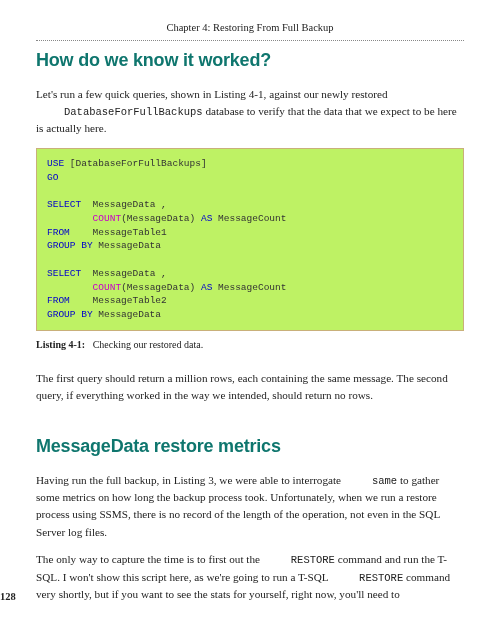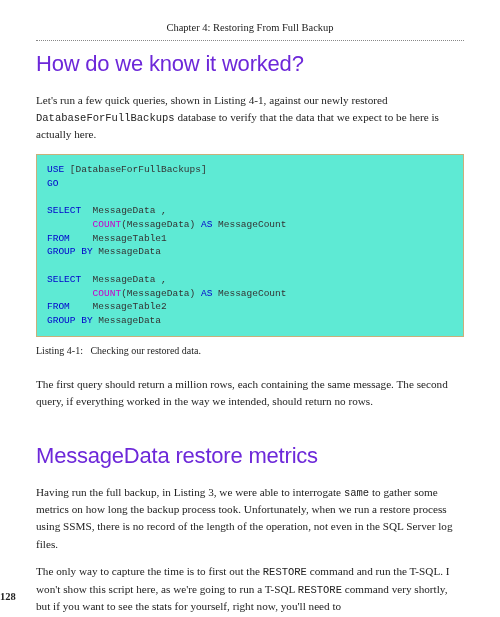--- a/index.html
+++ b/index.html
@@ -16,51 +16,51 @@
     }
     .chapter-header {
       text-align: center;
       font-size: 10.5px;
       padding-bottom: 4px;
       border-bottom: 1px dotted #888;
       margin-bottom: 6px;
     }
     h2.section {
       font-family: 'Segoe UI', 'Helvetica Neue', Arial, sans-serif;
-      font-weight: 400;
-      font-size: 22px;
-      color: #6d28d9;
+      font-weight: 700;
+      font-size: 18px;
+      color: #0f766e;
       margin-bottom: 12px;
       letter-spacing: -0.2px;
     }
     p.body {
       font-size: 11.2px;
       line-height: 1.55;
       margin-bottom: 10px;
       color: #222;
     }
-    .mono { font-family: 'Courier New', Courier, monospace; font-size: 10.5px; }
+    .mono { font-family: 'Courier New', Courier, monospace; font-size: 10.5px; margin-left: 28px; }
     .code-block {
       border: 1px solid #c9b07a;
-      background: #5eead4;
+      background: #bef264;
       padding: 8px 10px;
       font-family: 'Courier New', Courier, monospace;
       font-size: 9.5px;
       line-height: 1.45;
       white-space: pre;
       margin-bottom: 6px;
       color: #333;
     }
     .kw { color: #0000cc; }
     .fn { color: #c800c8; }
     .caption {
       font-size: 10px;
       margin-bottom: 18px;
     }
-    .caption strong { font-weight: normal; }
+    .caption strong { font-weight: bold; }
     .page-num {
       position: absolute;
       bottom: 12px;
       left: 0; right: 0;
       font-size: 10.5px;
       font-weight: bold;
     }
     .spacer-lg { height: 18px; }
   </style>
 </head>

